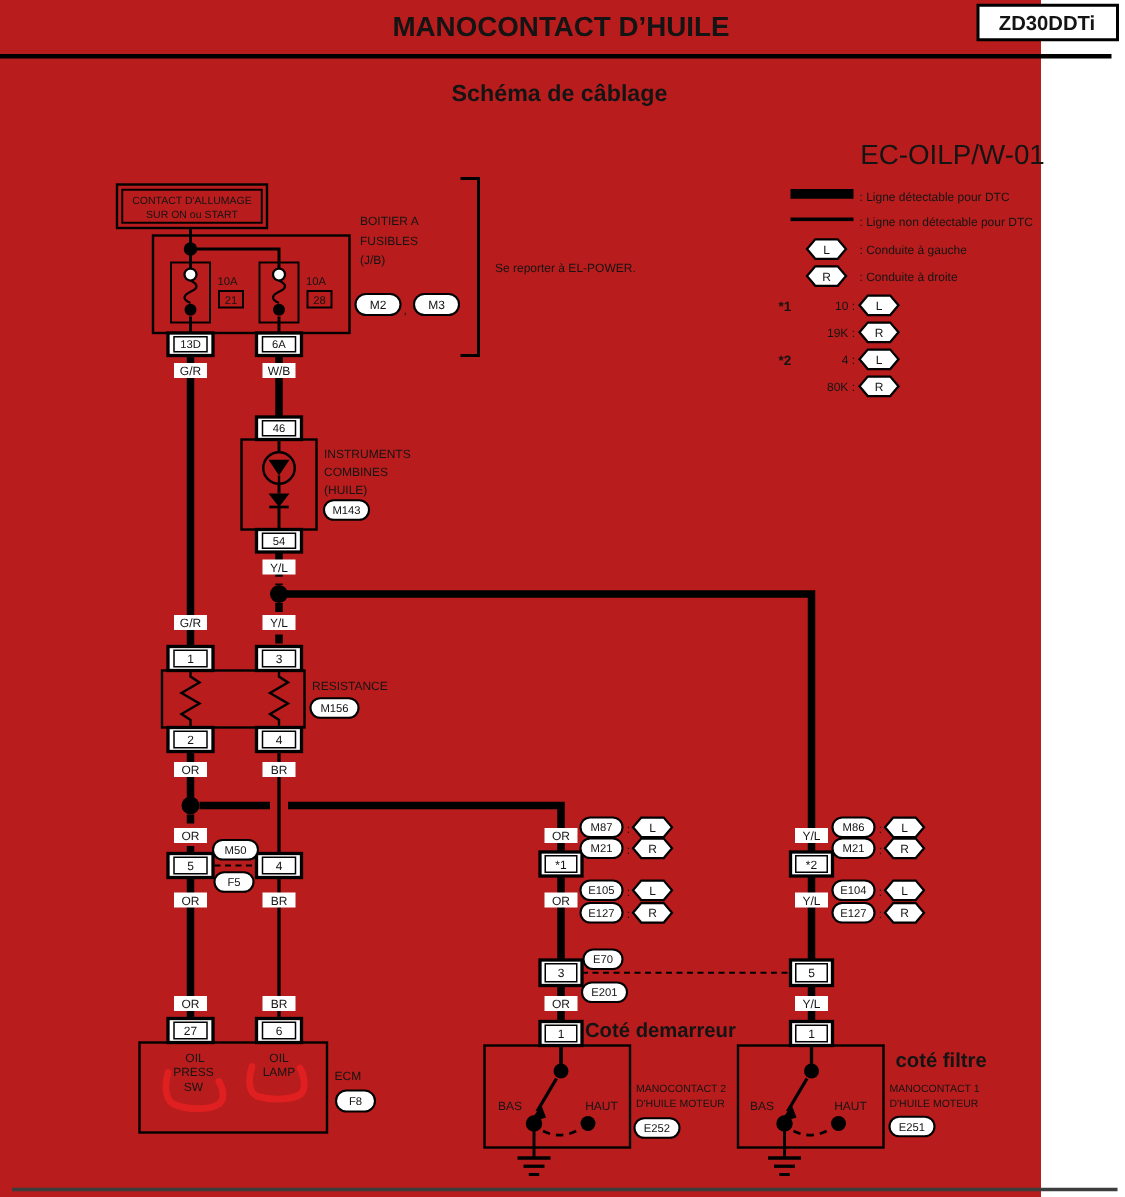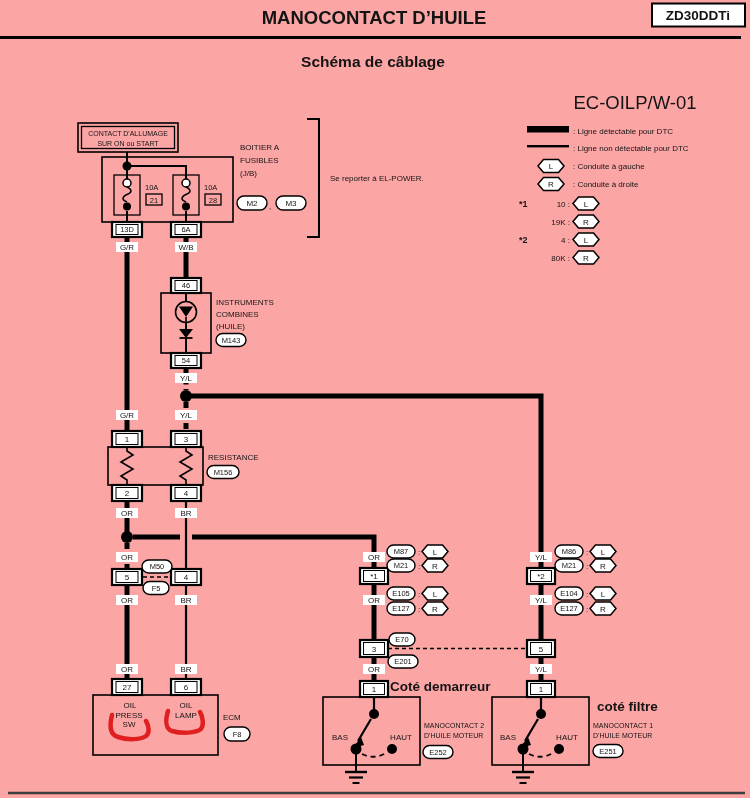--- a/index.html
+++ b/index.html
@@ -1,16 +1,16 @@
 <!DOCTYPE html>
 <html><head>
 <meta charset="utf-8">
 <style>
   html,body{margin:0;padding:0;background:#fff;}
-  .page{width:750px;height:798px;position:relative;background:#fca5a5;}
+  .page{width:694px;height:798px;position:relative;background:#b91c1c;}
   svg{display:block;}
   text{font-family:"Liberation Sans","DejaVu Sans",sans-serif;fill:#141414;}
   .big-title{font-size:18.5px;font-weight:bold;}
   .badge-t{font-size:13.5px;font-weight:bold;}
   .subtitle{font-size:15.5px;font-weight:bold;}
   .diag-id{font-size:18.5px;}
   .lbl{font-size:8px;}
   .sm{font-size:7px;}
   .code{font-size:7.5px;}
   .pin{font-size:8px;}

